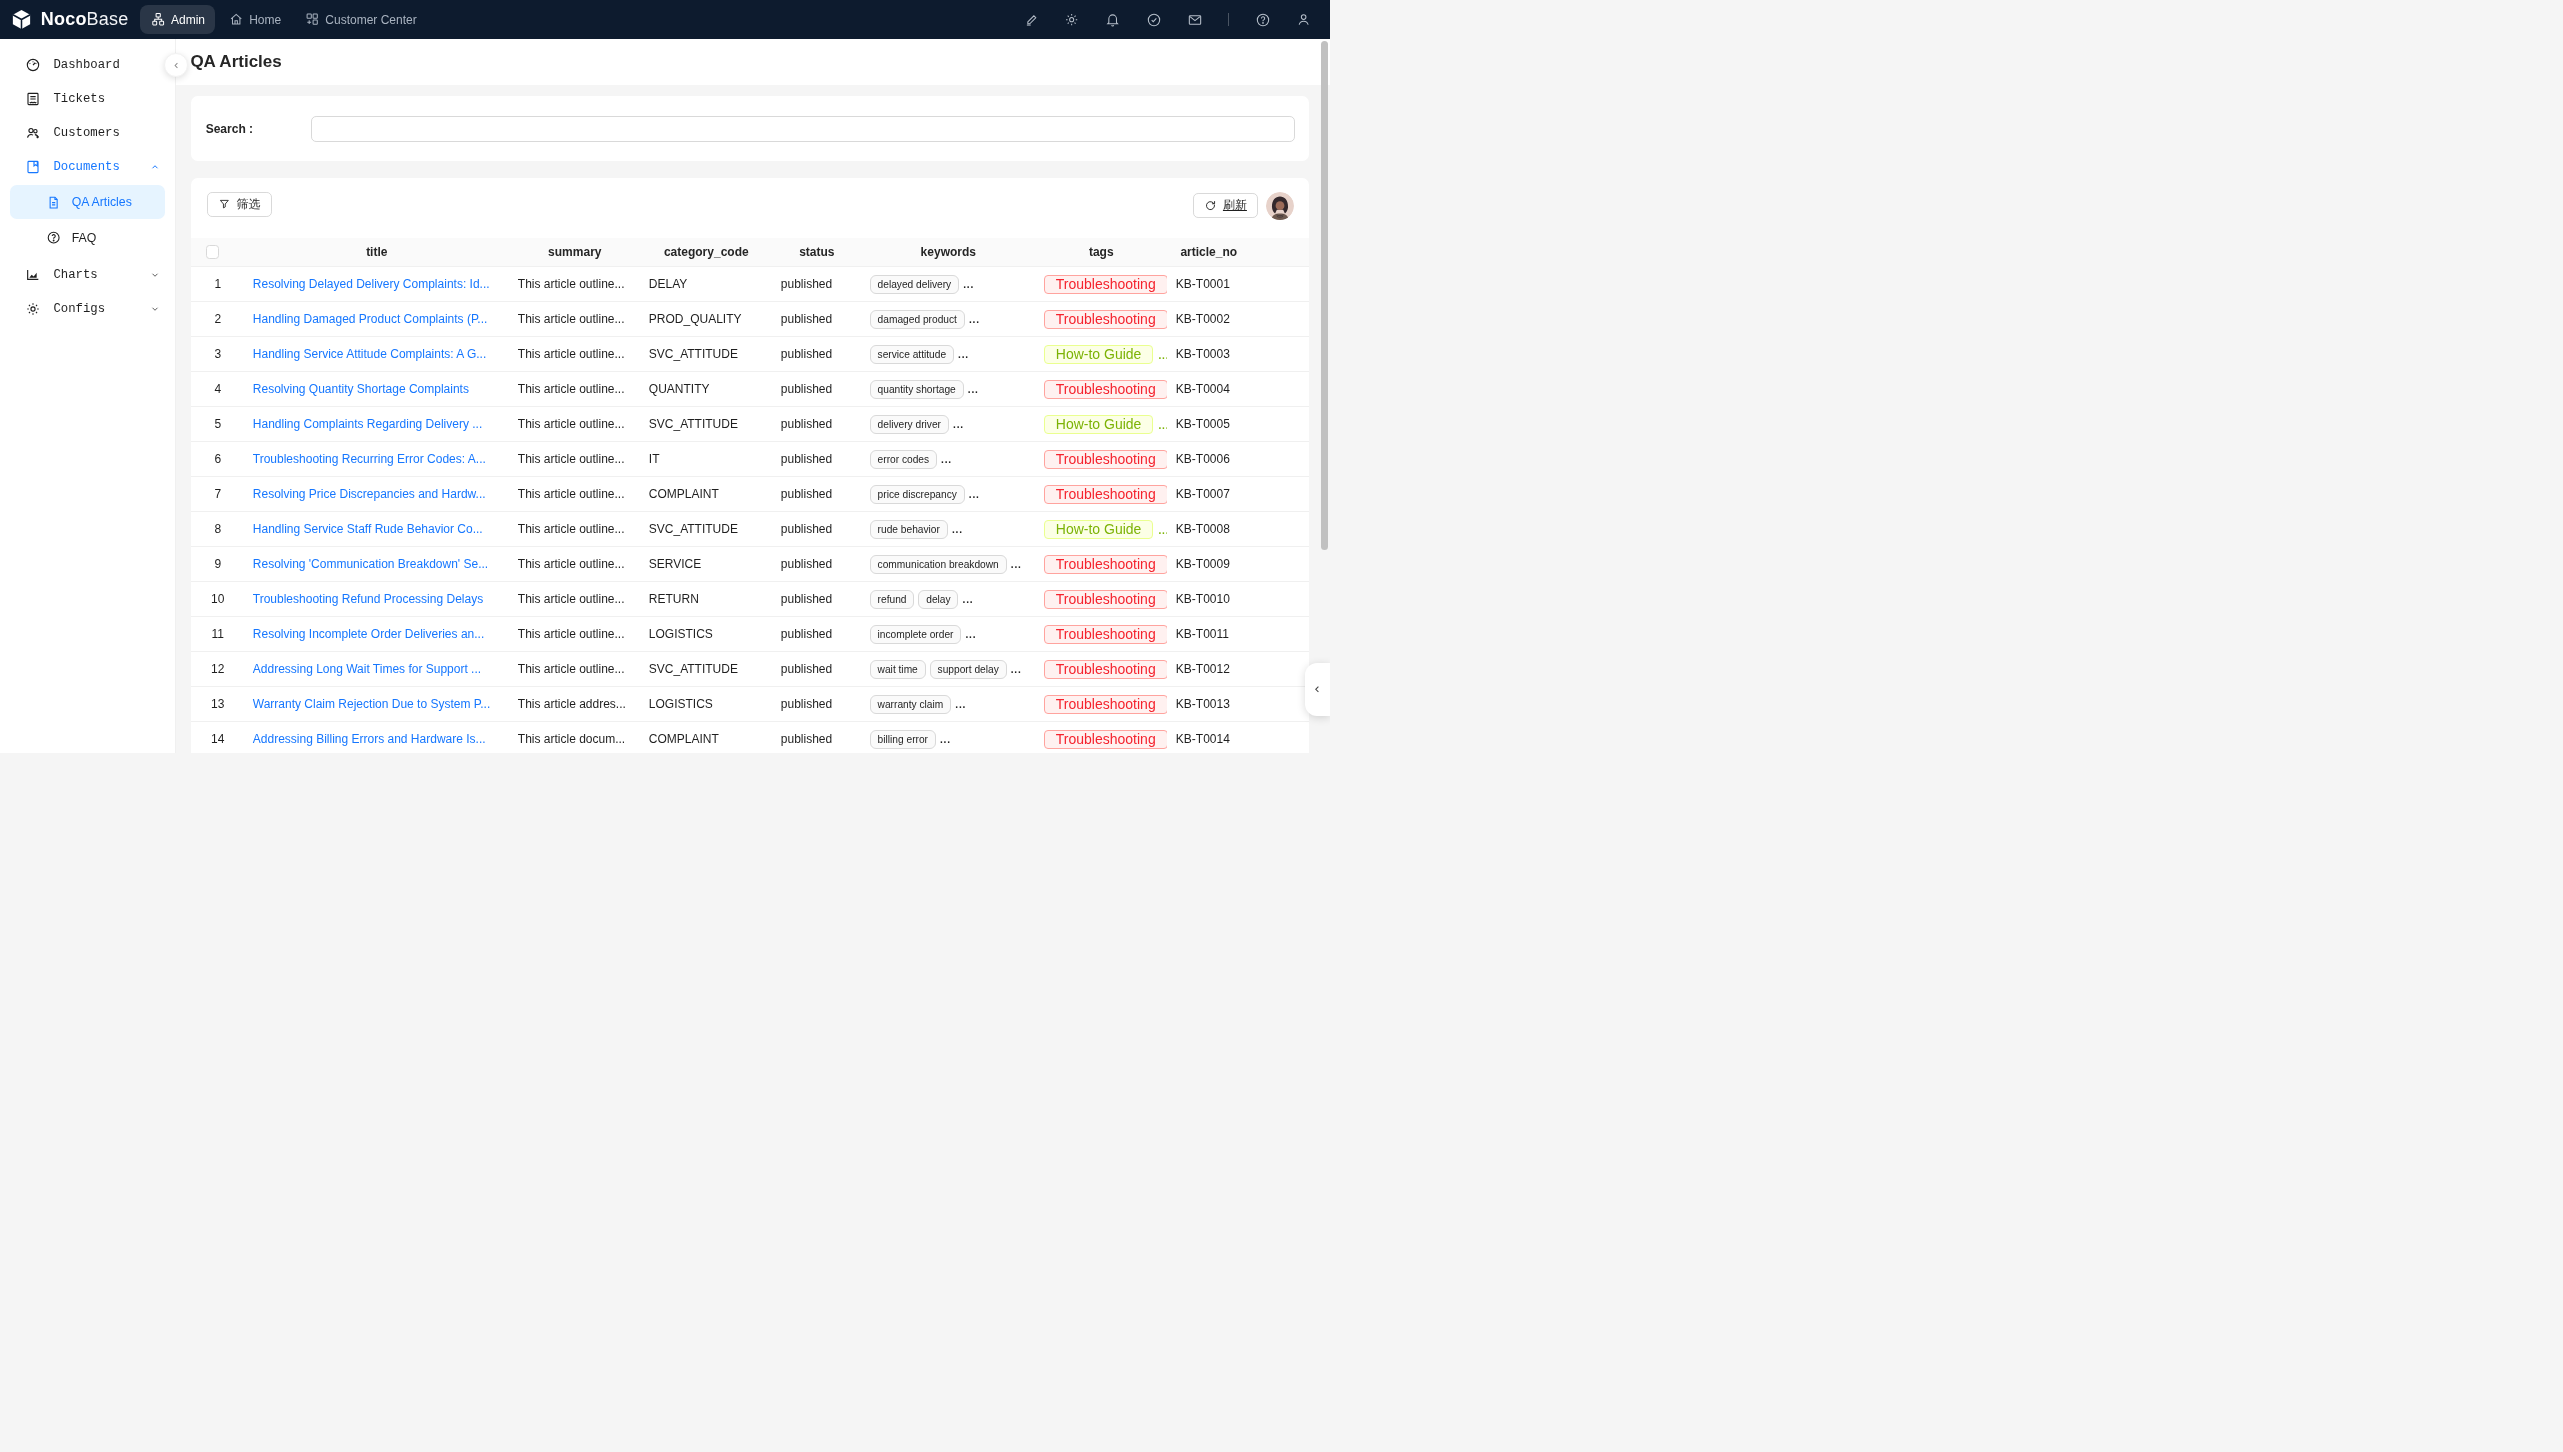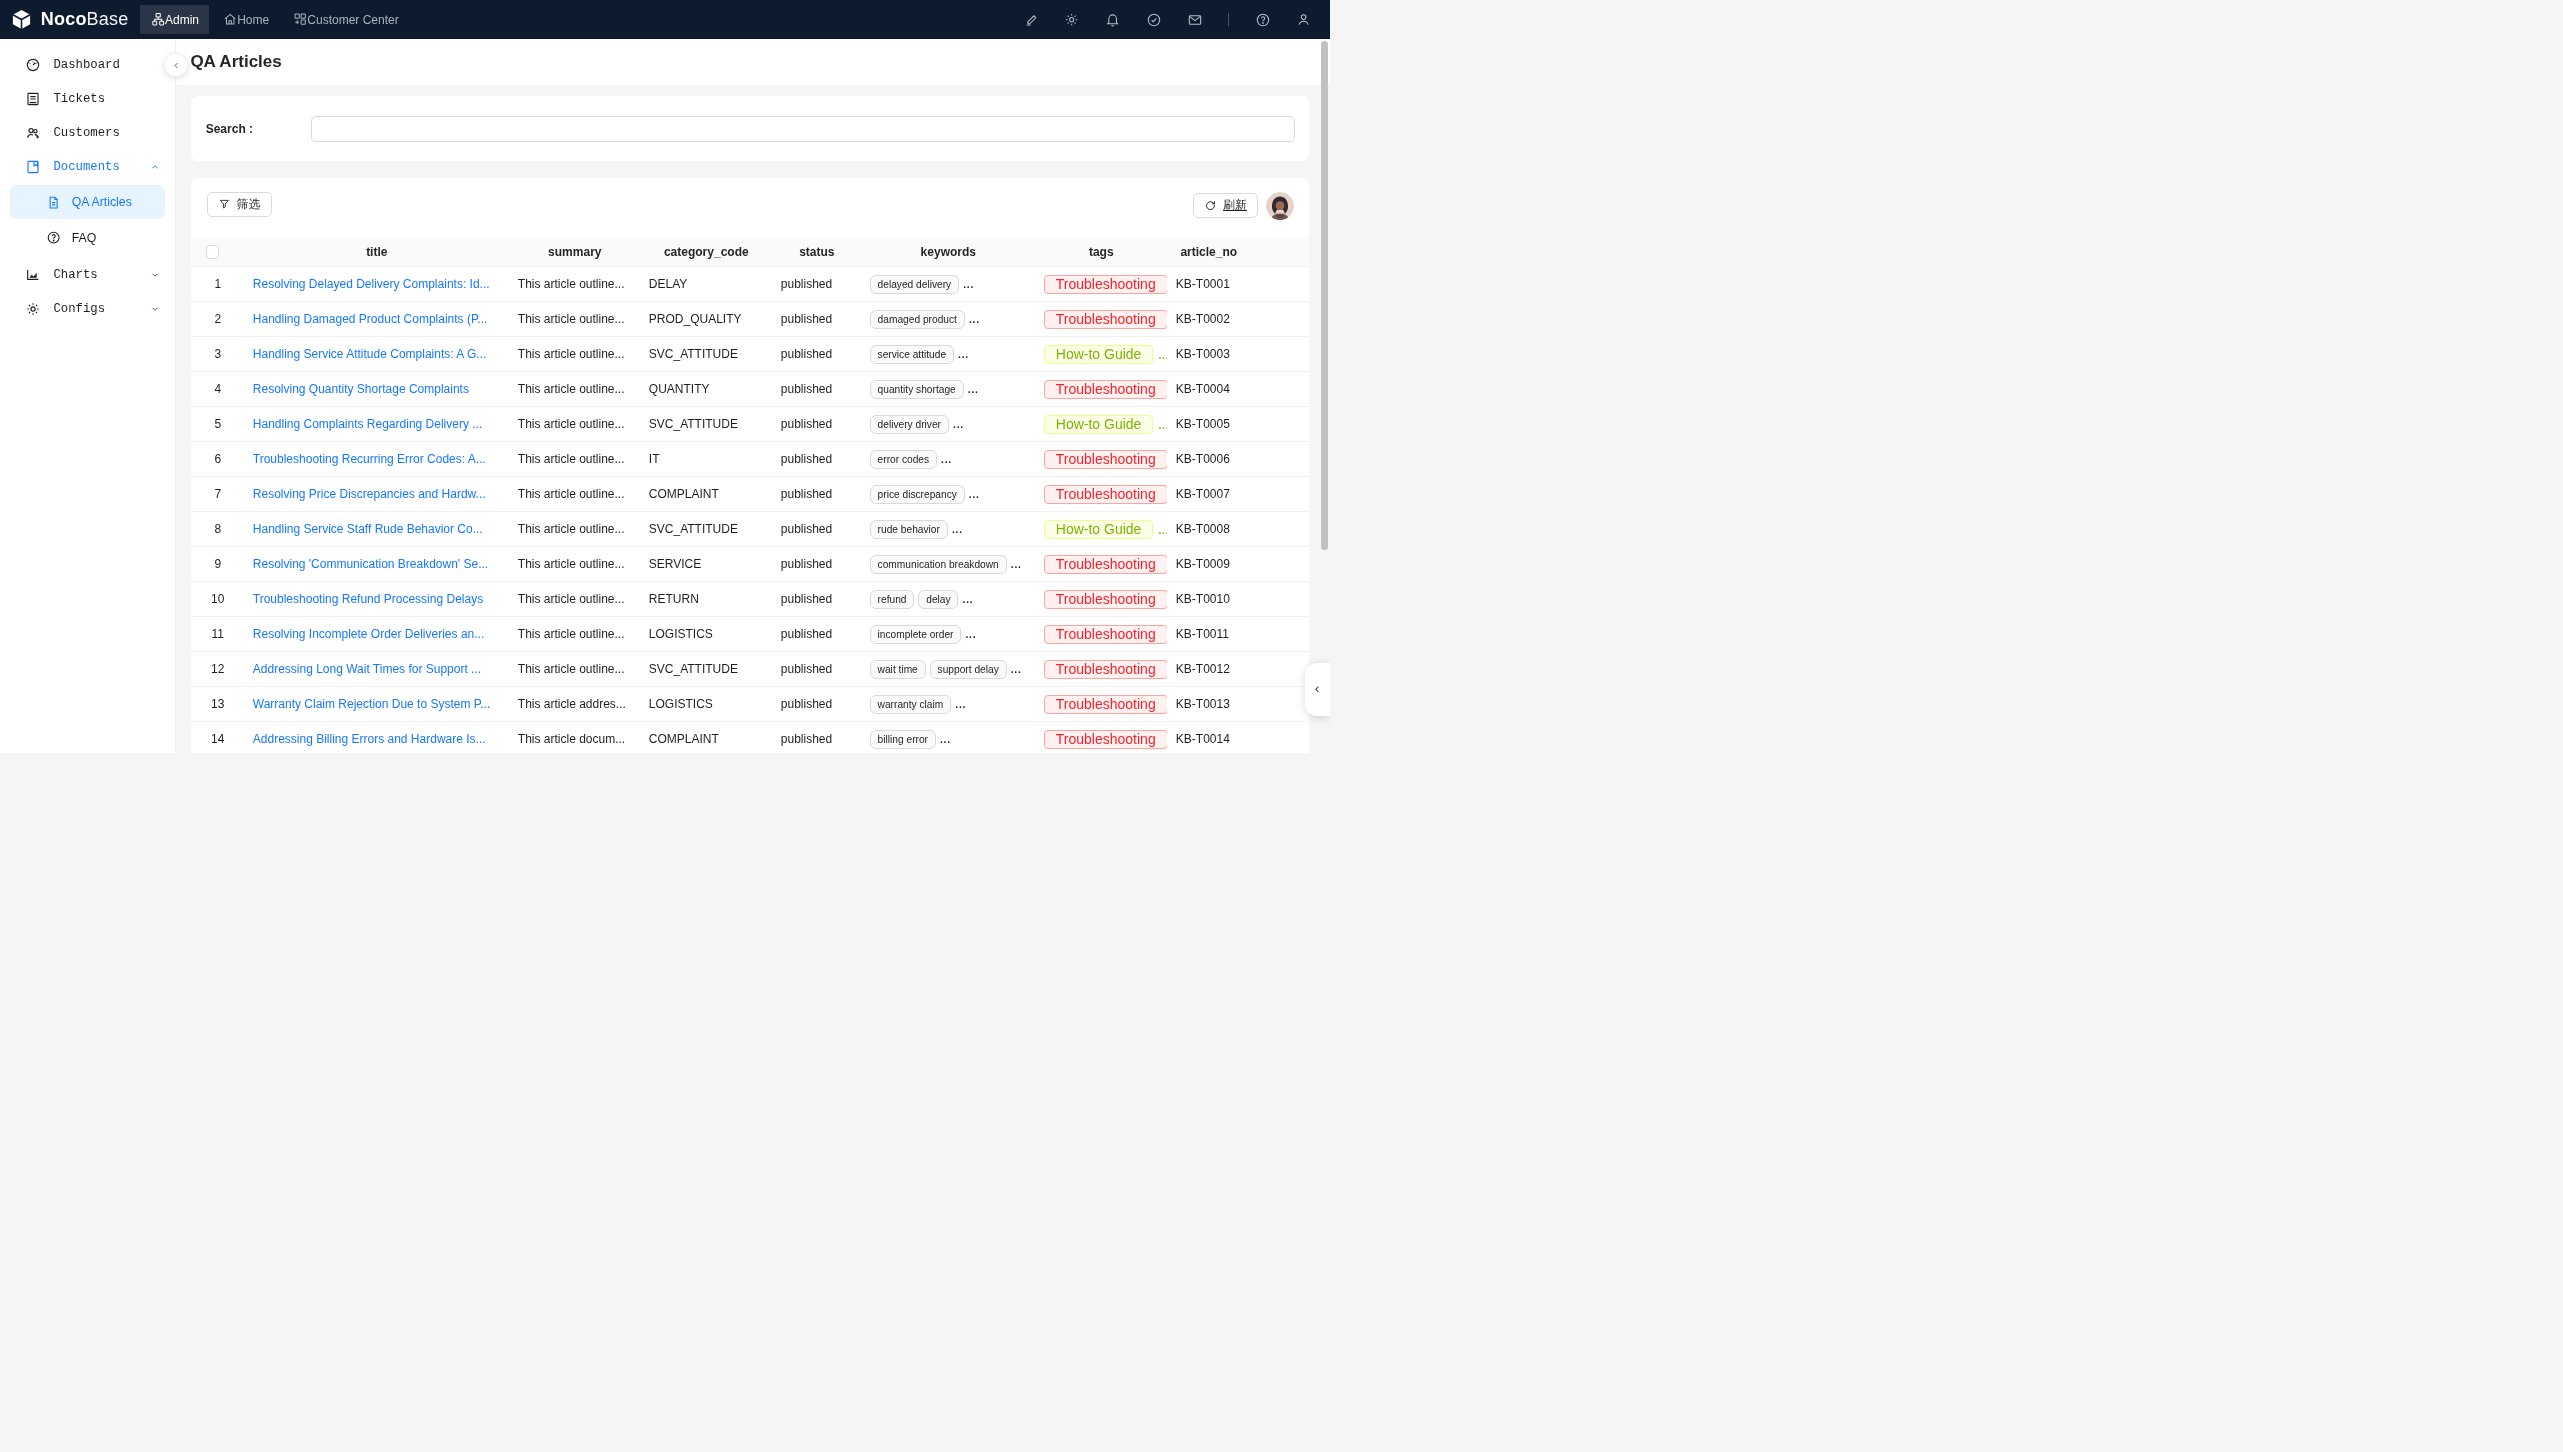--- a/index.html
+++ b/index.html
@@ -7,21 +7,21 @@
   body { font-family:"Liberation Sans","DejaVu Sans",sans-serif; font-size:12px; color:#1f1f1f; background:#f5f5f5; position:relative; }
   svg { display:block; }
 
   
   .navbar { position:absolute; top:0; left:0; width:1330px; height:39px; background:#0d1b2e; display:flex; align-items:center; z-index:30; }
   .brand { display:flex; align-items:center; gap:7.6px; padding:0 12px 0 10.2px; }
   .brand-name { font-size:18px; color:#fff; letter-spacing:0.2px; white-space:nowrap; }
   .brand-name b { font-weight:800; }
   .brand-name .lt { font-weight:200; color:#f2f4f7; }
   .nav-tabs { display:flex; align-items:center; gap:3.4px; height:100%; }
-  .nav-tab { display:flex; align-items:center; height:29px; padding:0 10.2px; border-radius:1px; color:#a9b3c0; cursor:pointer; white-space:nowrap; }
+  .nav-tab { display:flex; align-items:center; gap:6px; height:29px; padding:0 10.2px; border-radius:8px; color:#a9b3c0; cursor:pointer; white-space:nowrap; }
   .nav-tab.active { background:rgba(255,255,255,.12); color:#fff; }
   .nav-tab svg { stroke:currentColor; }
   .nav-actions { margin-left:auto; display:flex; align-items:center; gap:25.4px; padding-right:18.7px; color:#b6bfca; }
   .nav-actions .aicon { cursor:pointer; display:flex; }
   .nav-actions svg { stroke:#b6bfca; }
   .nav-divider { width:0.8px; height:13.6px; background:rgba(255,255,255,.25); }
 
   
   .sidebar { position:absolute; top:39px; left:0; width:176px; bottom:0; background:#fff; border-right:0.8px solid #f0f0f0; padding-top:8.5px; z-index:20; }
   .side-item { display:flex; align-items:center; gap:12px; height:34px; padding:0 13.6px 0 25.4px; cursor:pointer; color:#1f1f1f; }

